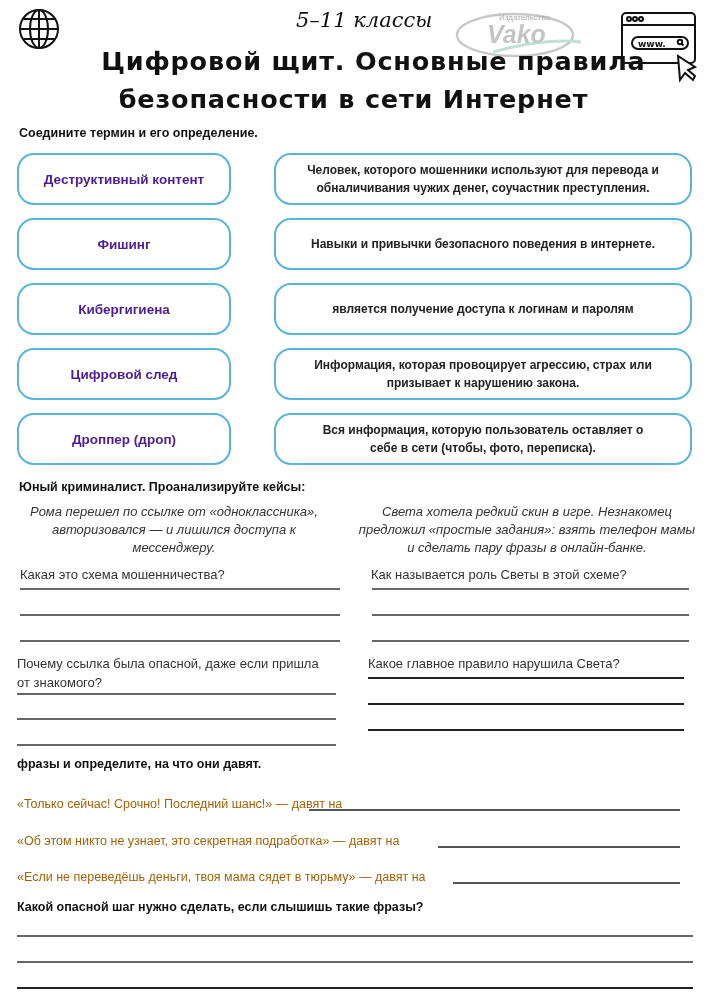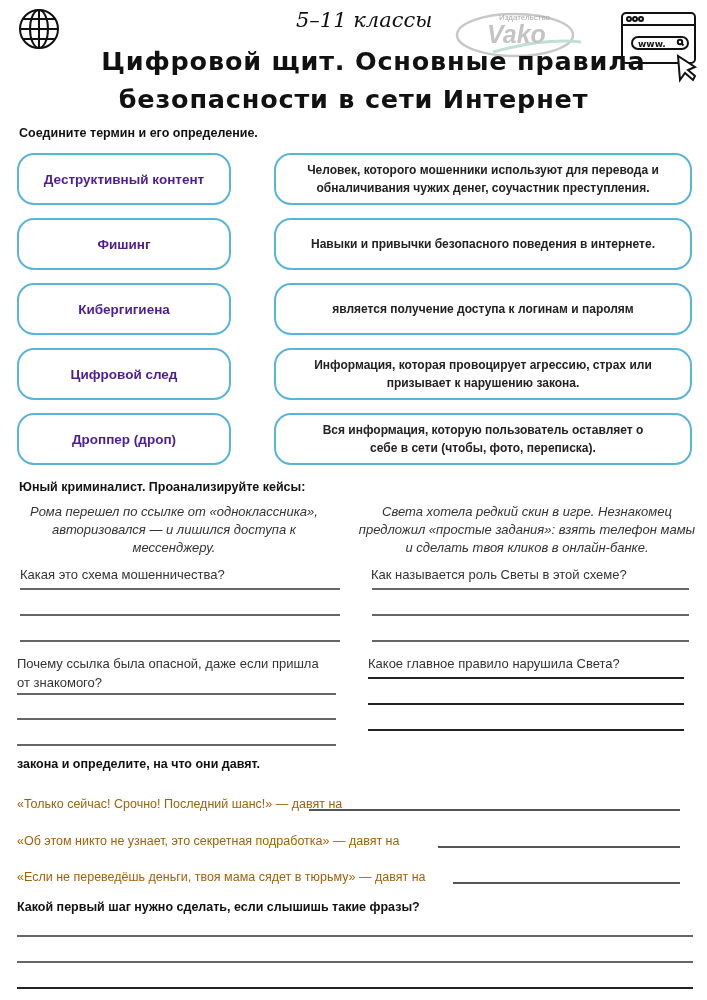--- a/index.html
+++ b/index.html
@@ -128,21 +128,21 @@
 <div class="abs section-heading" style="left:19px;top:480px;">Юный криминалист. Проанализируйте кейсы:</div>
 
 <div class="abs case-text" style="left:15px;top:503px;width:318px;">
   <div>Рома перешел по ссылке от «одноклассника»,</div>
   <div>авторизовался — и лишился доступа к</div>
   <div>мессенджеру.</div>
 </div>
 <div class="abs case-text" style="left:357px;top:503px;width:340px;">
   <div>Света хотела редкий скин в игре. Незнакомец</div>
   <div>предложил «простые задания»: взять телефон мамы</div>
-  <div>и сделать твоя кликов в онлайн-банке.</div>
+  <div>и сделать пару фразы в онлайн-банке.</div>
 </div>
 
 <div class="abs question" style="left:20px;top:565px;">Какая это схема мошенничества?</div>
 <div class="abs question" style="left:371px;top:565px;">Как называется роль Светы в этой схеме?</div>
 
 <div class="answer-line" style="left:20px;width:320px;top:588px;"></div>
 <div class="answer-line" style="left:20px;width:320px;top:614px;"></div>
 <div class="answer-line" style="left:20px;width:320px;top:640px;"></div>
 <div class="answer-line" style="left:372px;width:317px;top:588px;"></div>
 <div class="answer-line" style="left:372px;width:317px;top:614px;"></div>
@@ -155,29 +155,29 @@
 <div class="abs question" style="left:368px;top:654px;">Какое главное правило нарушила Света?</div>
 
 <div class="answer-line" style="left:17px;width:319px;top:693px;"></div>
 <div class="answer-line" style="left:17px;width:319px;top:718px;"></div>
 <div class="answer-line" style="left:17px;width:319px;top:744px;"></div>
 <div class="answer-line" style="left:368px;width:316px;top:677px;background:#222;"></div>
 <div class="answer-line" style="left:368px;width:316px;top:703px;background:#222;"></div>
 <div class="answer-line" style="left:368px;width:316px;top:729px;background:#222;"></div>
 
 <div class="abs section-heading" style="left:17px;top:755px;width:680px;line-height:19px;">
-  <div>закона и определите, на что они давят.</div>
+  <div>фразы и определите, на что они давят.</div>
 </div>
 
 <div class="abs phrase" style="left:17px;top:797px;">«Только сейчас! Срочно! Последний шанс!» — давят на</div>
 <div class="fill-line" style="left:309px;width:371px;top:809px;"></div>
 
 <div class="abs phrase" style="left:17px;top:834px;">«Об этом никто не узнает, это секретная подработка» — давят на</div>
 <div class="fill-line" style="left:438px;width:242px;top:846px;"></div>
 
 <div class="abs phrase" style="left:17px;top:870px;">«Если не переведёшь деньги, твоя мама сядет в тюрьму» — давят на</div>
 <div class="fill-line" style="left:453px;width:227px;top:882px;"></div>
 
-<div class="abs section-heading" style="left:17px;top:900px;">Какой первый шаг нужно сделать, если слышишь такие фразы?</div>
+<div class="abs section-heading" style="left:17px;top:900px;">Какой опасной шаг нужно сделать, если слышишь такие фразы?</div>
 
 <div class="answer-line" style="left:17px;width:676px;top:935px;"></div>
 <div class="answer-line" style="left:17px;width:676px;top:961px;"></div>
 <div class="answer-line" style="left:17px;width:676px;top:987px;background:#222;"></div>
 
 </body></html>

